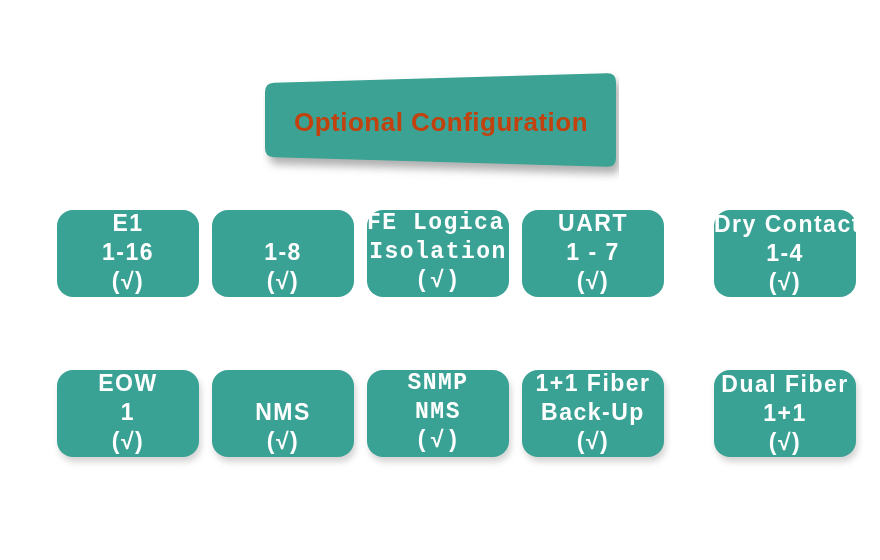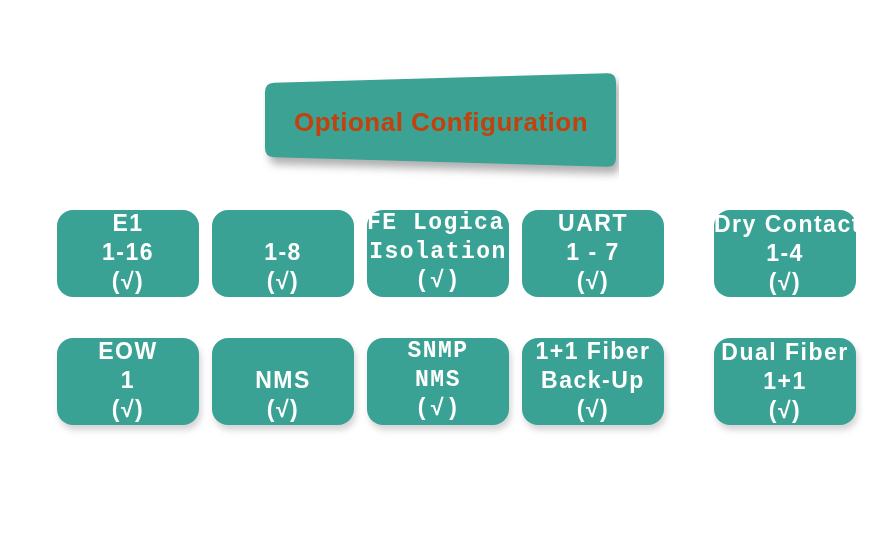--- a/index.html
+++ b/index.html
@@ -46,21 +46,21 @@
     line-height: 29px;
     letter-spacing: 1.5px;
     text-align: center;
     display: flex;
     flex-direction: column;
     justify-content: flex-end;
     box-sizing: border-box;
     padding-bottom: 1px;
   }
   .box span { display: block; white-space: nowrap; }
-  .row2 { box-shadow: 2px 5px 6px rgba(125,125,125,0.33); }
+  .row2 { box-shadow: 2px 5px 6px rgba(125,125,125,0.33); margin-top: 32px; }
   
   .c1 { left: 57px; }  .c2 { left: 212px; } .c3 { left: 367px; font-family: Liberation Mono, monospace; }
   .c4 { left: 522px; } .c5 { left: 714px; justify-content: space-between; }
   .r1 { top: 210px; }  .r2 { top: 338px; }
 </style>
 </head>
 <body>
 
 <div class="stage">
 

